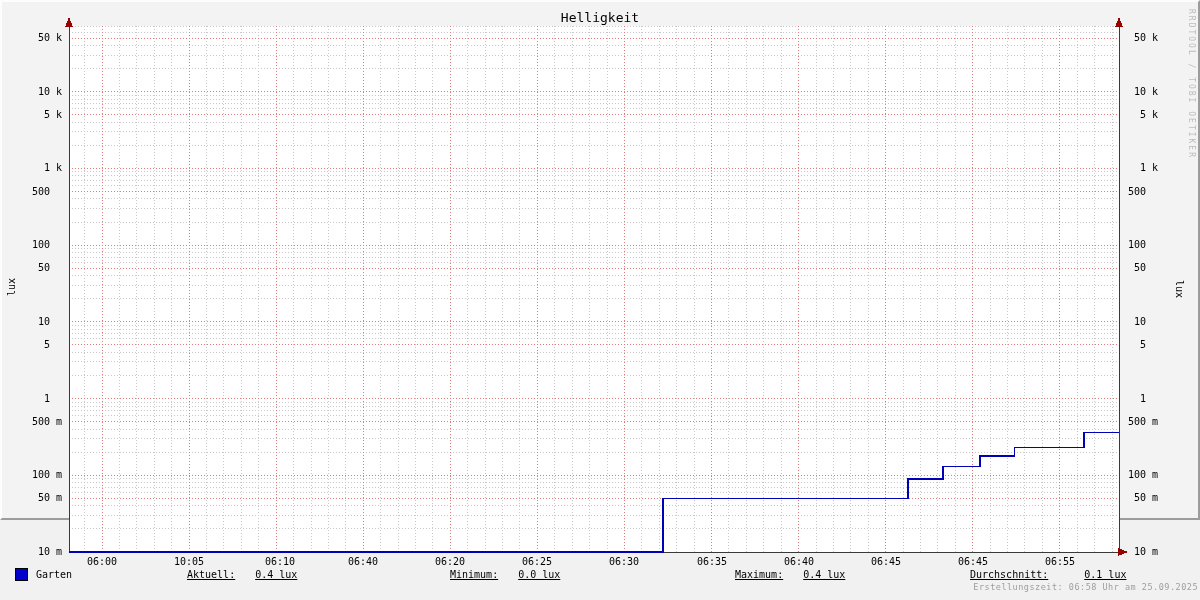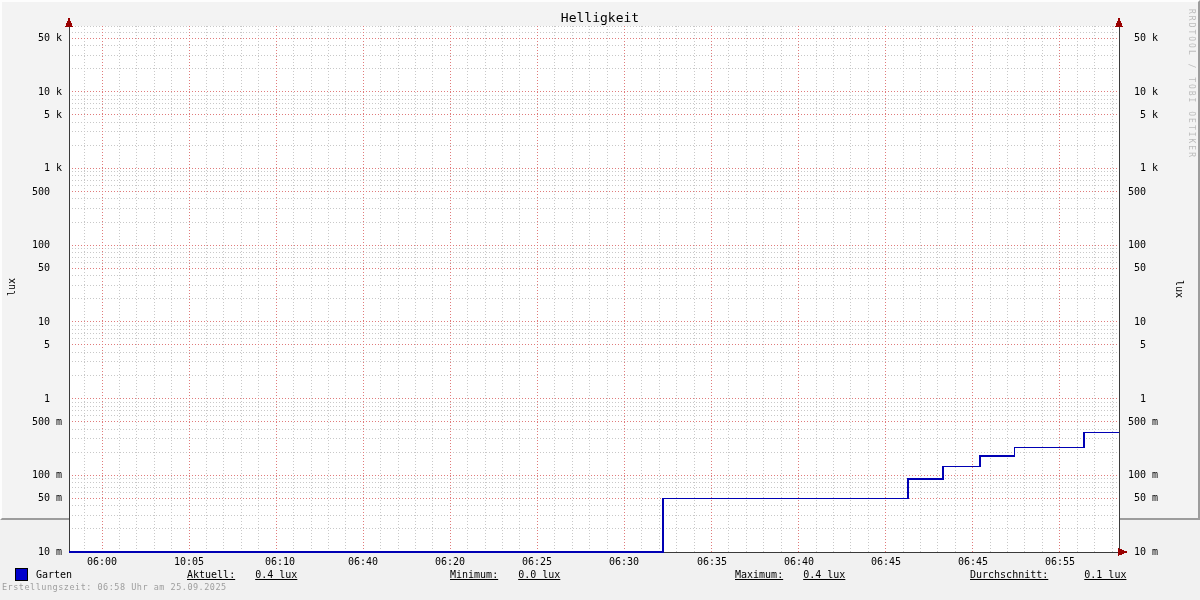--- a/index.html
+++ b/index.html
@@ -16,21 +16,21 @@
              transform:rotate(-90deg);font-size:10px;}
   .ylab-right{position:absolute;left:1162px;top:281px;width:30px;height:12px;text-align:center;
               transform:rotate(90deg);font-size:10px;}
   .watermark{position:absolute;top:7px;right:2px;writing-mode:vertical-rl;font-size:8px;
              letter-spacing:2px;color:#bcbcbc;}
   .legend{position:absolute;top:566px;left:0;width:100%;height:16px;font-size:10px;}
   .leg-series{position:absolute;left:13px;top:0;display:flex;align-items:center;gap:8px;}
   .swatch{display:inline-block;width:11px;height:11px;border:1px solid #000;}
   .stat{position:absolute;top:1px;display:flex;gap:20px;white-space:pre;text-decoration:underline;}
   .stat-0{left:185px;} .stat-1{left:436px;margin-left:12px;} .stat-2{left:733px;} .stat-3{left:968px;gap:36px;}
-  .footer{position:absolute;top:580px;left:0;width:100%;text-align:left;
+  .footer{position:absolute;top:580px;left:0;width:100%;text-align:right;
           font-size:8.5px;color:#9e9e9e;letter-spacing:0.5px;}
 </style>
 </head>
 <body>
 
 <div class="graph">
   <div class="title">Helligkeit</div>
 
   <svg id="chart-svg" width="1196" height="593" viewBox="0 0 1196 593" shape-rendering="crispEdges">
       <rect x="67" y="24" width="1050" height="526" fill="#ffffff"></rect>

